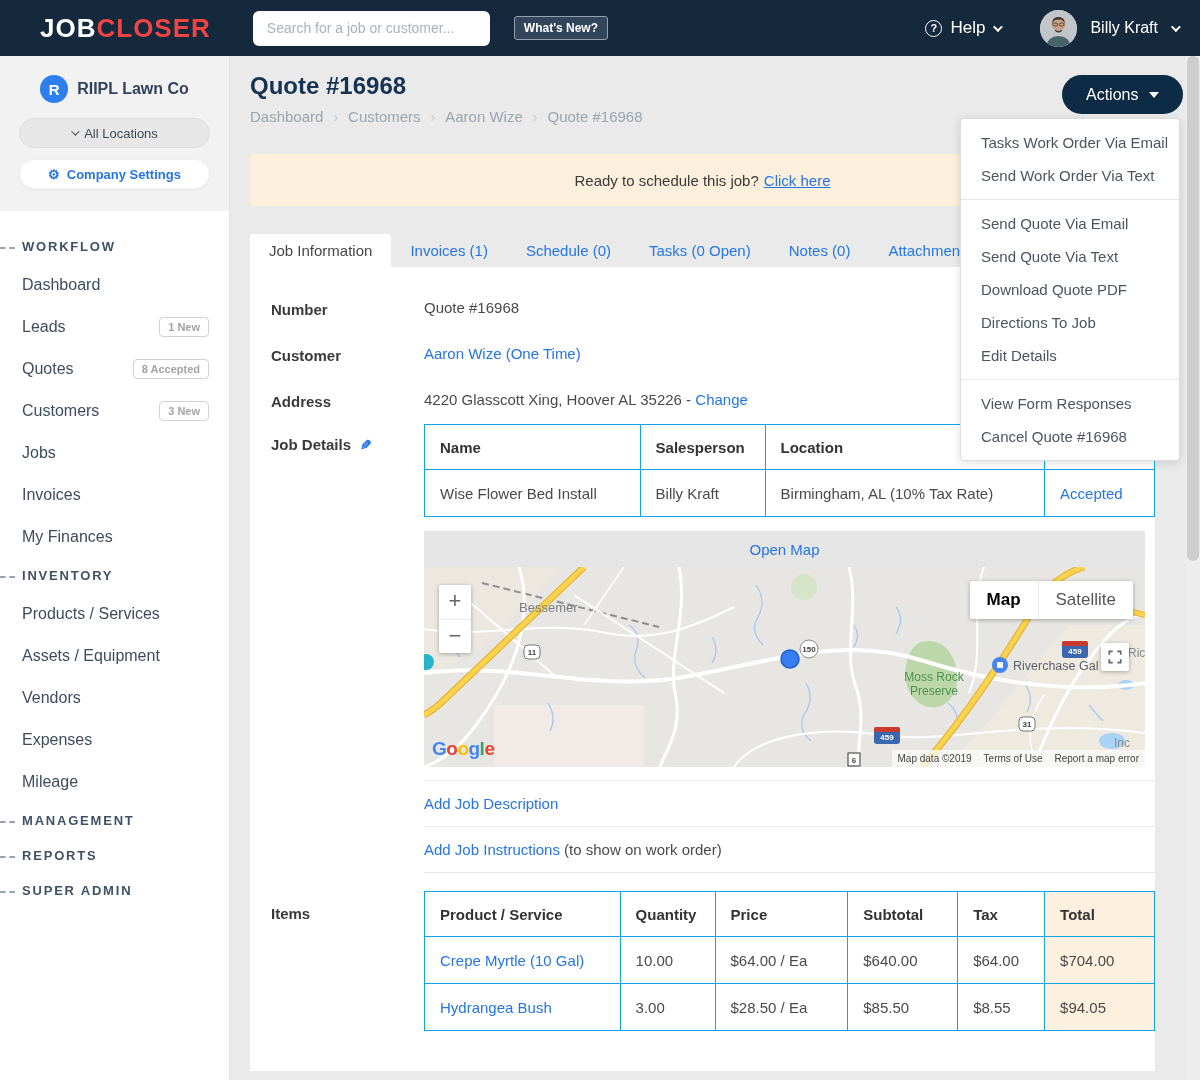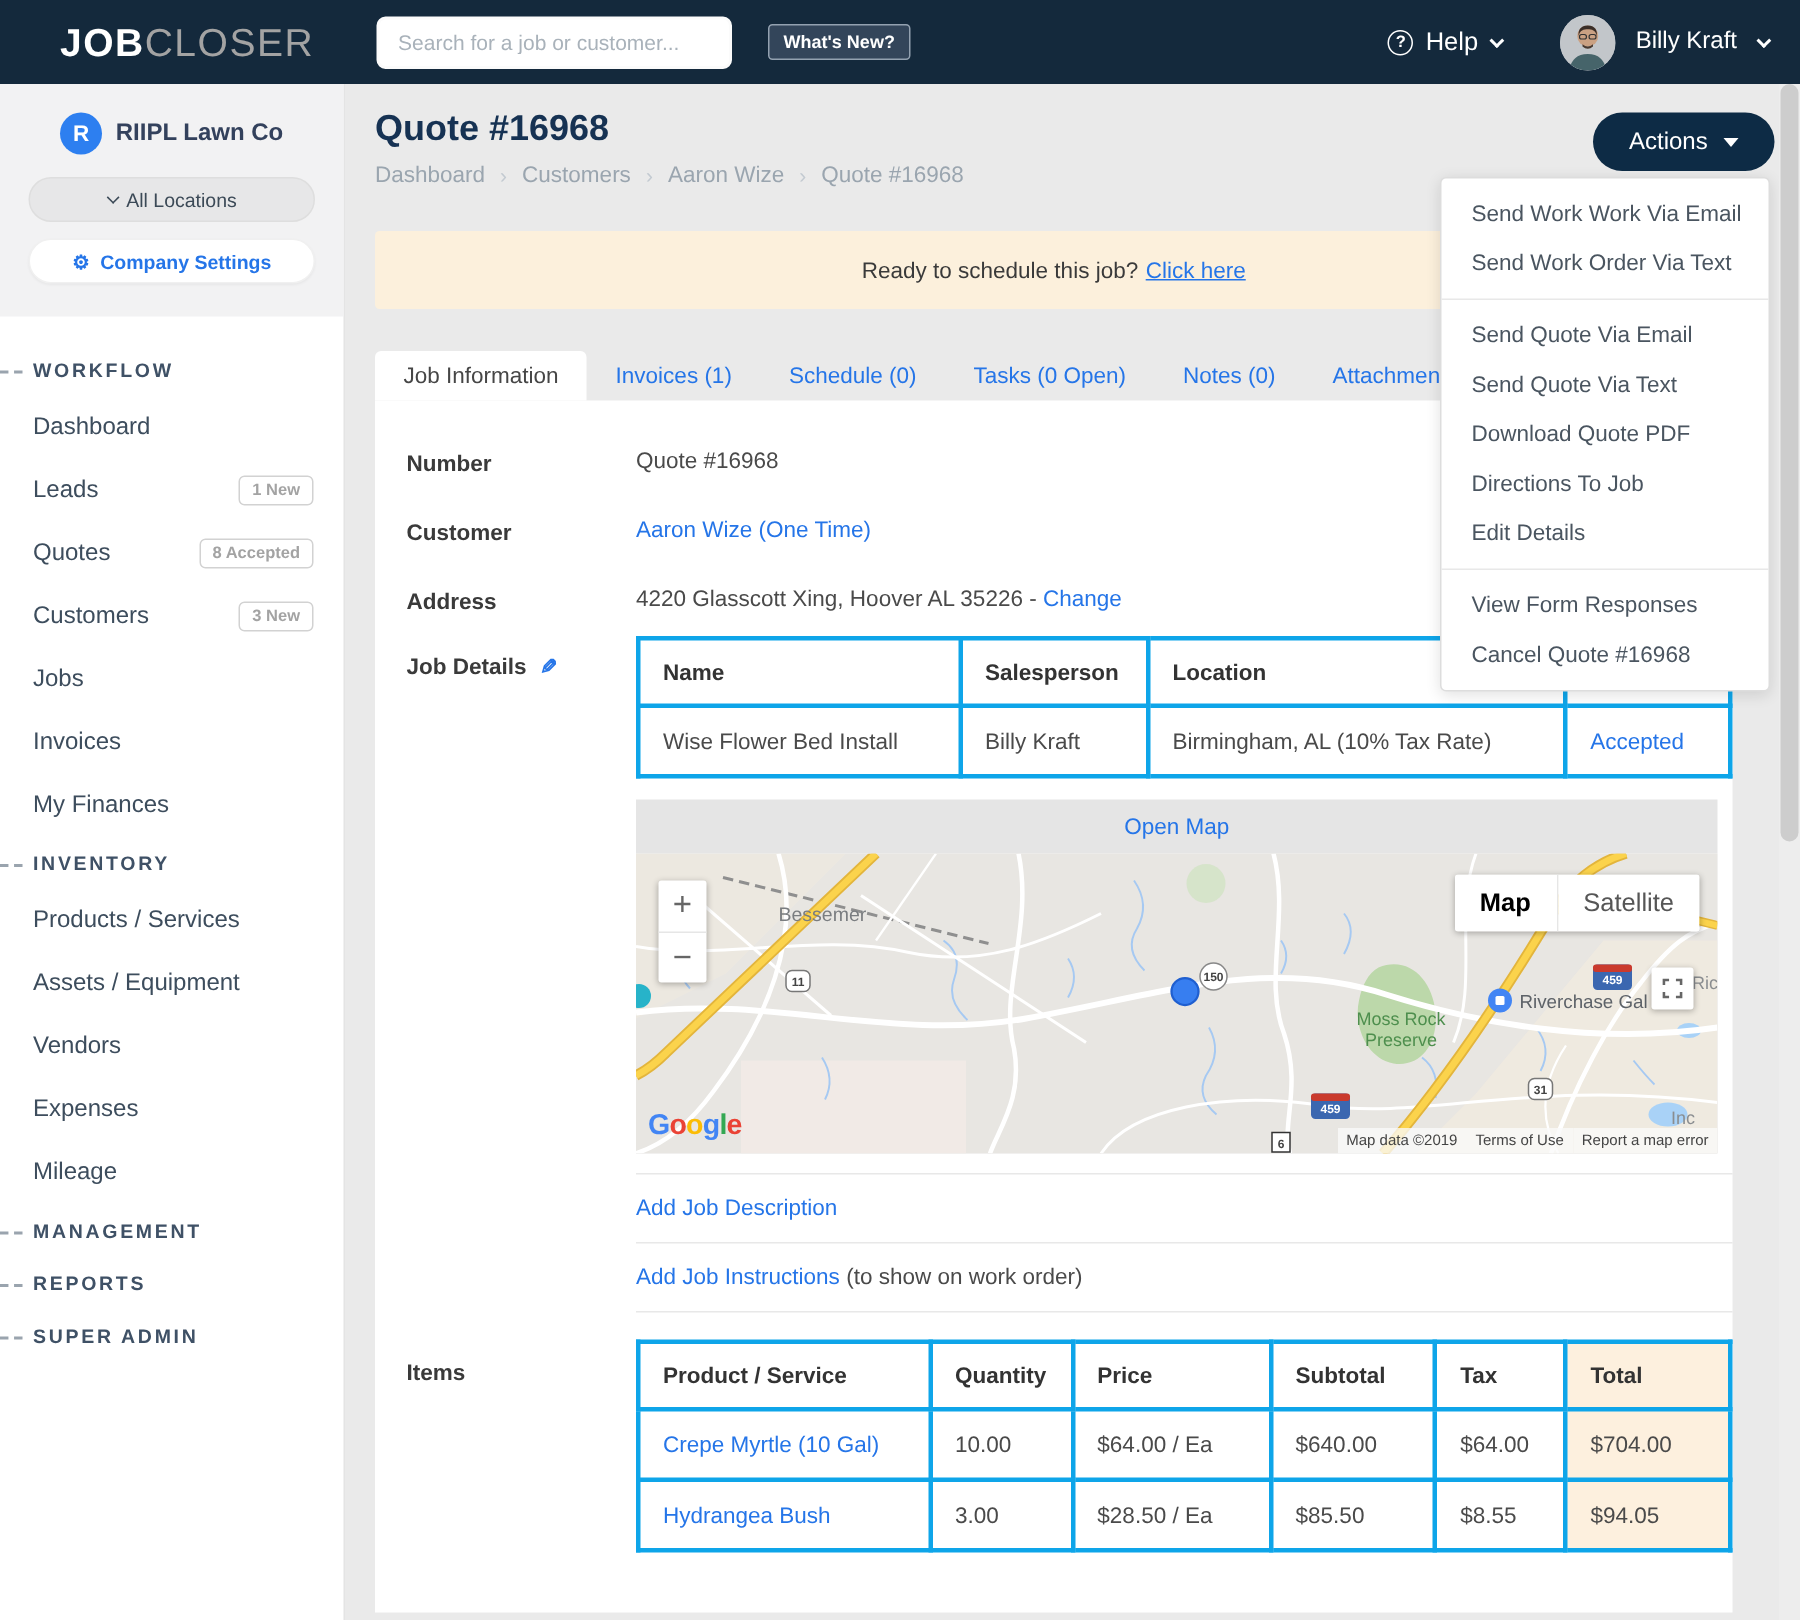--- a/index.html
+++ b/index.html
@@ -2,21 +2,21 @@
 <html><head>
 <meta charset="utf-8">
 <style>
   * { margin:0; padding:0; box-sizing:border-box; }
   html,body { width:1200px; height:1080px; overflow:hidden; font-family:"Liberation Sans", sans-serif; background:#eaeaea; position:relative; }
 
   
   .navbar { position:absolute; left:0; top:0; width:1200px; height:56px; background:#14293c; display:flex; align-items:center; padding:0 22px 0 40px; z-index:60; }
   .brand { font-size:26px; color:#fff; letter-spacing:1px; white-space:nowrap; }
   .brand b { font-weight:800; }
-  .brand span.light { font-weight:400; color:#a3a3a3; }
+  .brand span.light { font-weight:700; color:#ef4444; }
   .nav-search { margin-left:42px; width:237px; height:35px; border-radius:6px; border:2px solid #fbfbfb; background:#fff; padding:0 12px; font-size:14px; color:#333; outline:none; font-family:"Liberation Sans",sans-serif; }
   .nav-search::placeholder { color:#a9b2ba; }
   .whatsnew { margin-left:24px; background:#33455a; border:1px solid #93a1b0; border-radius:3px; color:#fff; font-size:12px; font-weight:bold; padding:4px 9px; cursor:pointer;text-align:center; }
   .nav-spacer { flex:1; }
   .nav-help { display:flex; align-items:center; color:#fff; font-size:17px; gap:8px; margin-right:40px; cursor:pointer; }
   .qcircle { display:inline-flex; align-items:center; justify-content:center; width:17px; height:17px; border:1.5px solid #fff; border-radius:50%; font-size:11px; font-weight:bold; }
   .chv { display:inline-block; width:7px; height:7px; border-right:2px solid currentColor; border-bottom:2px solid currentColor; transform:rotate(45deg) translateY(-2px); }
   .avatar { width:37px; height:37px; border-radius:50%; overflow:hidden; flex:0 0 auto; background:#b9bdc1; }
   .nav-user { display:flex; align-items:center; gap:13px; color:#fff; font-size:16px; cursor:pointer; }
 
@@ -60,21 +60,21 @@
   .tab.active { background:#fff; color:#464646; border-radius:4px 4px 0 0; }
 
   .panel { background:#fff; width:905px; padding:32px 0 40px 21px; min-height:800px; }
   .frow { display:flex; margin-bottom:27px; }
   .flabel { width:153px; flex:0 0 153px; font-size:15px; font-weight:bold; color:#3a3a3a; padding-top:2px; }
   .fvalue { flex:1; font-size:15px; color:#4a4a4a; padding-right:0; }
   a.blue, .blue { color:#2575e8; text-decoration:none; cursor:pointer; }
   .pencil { color:#2575e8; font-size:14px; margin-left:5px; display:inline-block; transform:scaleX(-1); }
 
   table.grid { border-collapse:collapse; width:731px; background:#fff; }
-  table.grid th, table.grid td { border:3px solid #0ea5e9; text-align:left; font-size:15px; padding:0 15px; }
+  table.grid th, table.grid td { border:1px solid #0ea5e9; text-align:left; font-size:15px; padding:0 15px; }
   table.grid th { height:45px; font-weight:bold; color:#333; }
   table.grid td { height:47px; color:#4a4a4a; }
   .jobtbl col.c1{width:216px}.jobtbl col.c2{width:125px}.jobtbl col.c3{width:280px}.jobtbl col.c4{width:110px}
   .itemtbl col.c1{width:196px}.itemtbl col.c2{width:95px}.itemtbl col.c3{width:133px}.itemtbl col.c4{width:110px}.itemtbl col.c5{width:87px}.itemtbl col.c6{width:110px}
   td.total-cell, th.total-cell { background:#fdf0de; }
 
   
   .map-wrap { width:721px; margin-top:14px; }
   .openmap-bar { height:36px; background:#e5e5e5; display:flex; align-items:center; justify-content:center; font-size:15px; }
   .map-box { position:relative; width:721px; height:200px; overflow:hidden; background:#e8e6e2; cursor:grab; }
@@ -196,21 +196,21 @@
     </div>
 </div>
 
 <div class="main">
   <button class="actions-btn">
     <span>Actions</span>
     <span class="caret"></span>
   </button>
 
   <div class="dropdown" id="actions-dropdown">
-      <div class="menu-item">Send Work Work Via Email</div>
+      <div class="menu-item">Tasks Work Order Via Email</div>
       <div class="menu-item">Send Work Order Via Text</div>
       <div class="menu-divider"></div>
       <div class="menu-item">Send Quote Via Email</div>
       <div class="menu-item">Send Quote Via Text</div>
       <div class="menu-item">Download Quote PDF</div>
       <div class="menu-item">Directions To Job</div>
       <div class="menu-item">Edit Details</div>
       <div class="menu-divider"></div>
       <div class="menu-item">View Form Responses</div>
       <div class="menu-item">Cancel Quote #16968</div>

